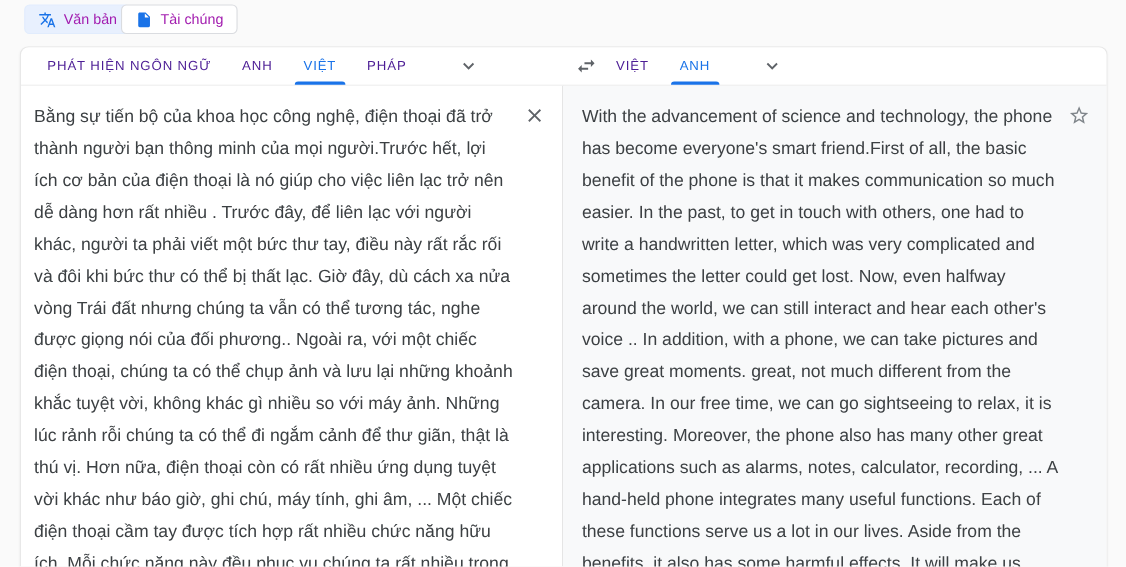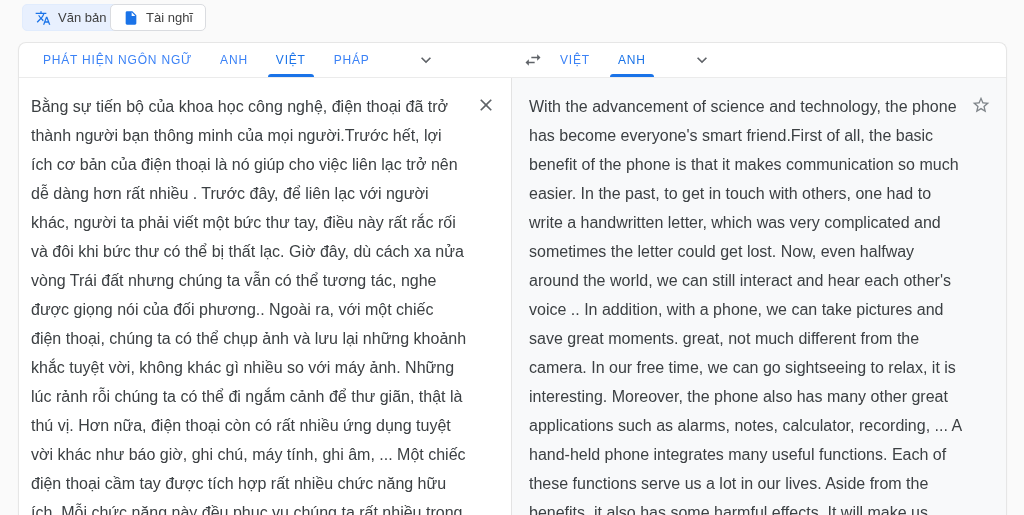--- a/index.html
+++ b/index.html
@@ -3,37 +3,37 @@
 <meta charset="utf-8">
 <style>
   * { margin:0; padding:0; box-sizing:border-box; }
   html,body { width:1024px; height:515px; overflow:hidden;
     font-family:"Liberation Sans", sans-serif; background:#fafafa; }
 
   
   .toolbar { position:absolute; left:0; top:0; width:1024px; height:42px; }
   .tb-btn { position:absolute; top:4px; height:27px; display:flex; align-items:center;
     gap:7px; padding:0 12px; border-radius:5px; font-size:13px; font-weight:500;
-    color:#404040; cursor:pointer;justify-content:flex-end; }
+    color:#a21caf; cursor:pointer;justify-content:flex-end; }
   .tb-btn svg { width:16px; height:16px; fill:#1a73e8; }
   .tb-btn.active { left:22px; background:#e8f0fe; border:1px solid #e1ecfd; }
   .tb-btn.plain  { left:110px; background:#ffffff; border:1px solid #dadce0; }
 
   
   .card { position:absolute; left:18px; top:42px; width:989px; height:473px;
     background:#ffffff; border:1px solid #e6e6e6; border-bottom:none;
     border-radius:8px 8px 0 0; box-shadow:0 1px 2px rgba(0,0,0,0.04); overflow:hidden; }
 
   
   .tabbar { display:flex; height:35px; align-items:stretch; border-bottom:1px solid #ebebeb; }
   .tabs-left { width:493px; display:flex; align-items:stretch; padding-left:14px; }
   .tabs-right { flex:1; display:flex; align-items:stretch; padding-left:4px; }
   .tab { position:relative; display:flex; align-items:center; padding:0 10px;
     margin-right:8px; font-size:12px; font-weight:500; letter-spacing:0.8px;
-    color:#3b82f6; text-transform:uppercase; cursor:pointer; white-space:nowrap; }
+    color:#4c1d95; text-transform:uppercase; cursor:pointer; white-space:nowrap; }
   .tab.active { color:#1a73e8; }
   .tab.active::after { content:""; position:absolute; left:2px; right:2px; bottom:0;
     height:3px; background:#1a73e8; border-radius:3px 3px 0 0; }
   .chev { display:flex; align-items:center; margin-left:28px; cursor:pointer; }
   .chev svg { width:20px; height:20px; fill:#5f6368; }
   .swap { display:flex; align-items:center; justify-content:center; width:34px; cursor:pointer; }
   .swap svg { width:20px; height:20px; fill:#5f6368; }
   .tabs-right .tab:first-of-type { margin-left:12px; }
 
   
@@ -56,21 +56,21 @@
   <div class="tb-btn active">
     <svg viewBox="0 0 24 24">
         <path d="M12.87 15.07l-2.54-2.51.03-.03c1.74-1.94 2.98-4.17 3.71-6.53H17V4h-7V2H8v2H1v1.99h11.17C11.5 7.92 10.44 9.75 9 11.35 8.07 10.32 7.3 9.19 6.69 8h-2c.73 1.63 1.73 3.17 2.98 4.56l-5.09 5.02L4 19l5-5 3.11 3.11.76-2.04zM18.5 10h-2L12 22h2l1.12-3h4.75L21 22h2l-4.5-12zm-2.62 7l1.62-4.33L19.12 17h-3.24z"></path>
       </svg>
     <span>Văn bản</span>
   </div>
   <div class="tb-btn plain">
     <svg viewBox="0 0 24 24">
         <path d="M14 2H6c-1.1 0-1.99.9-1.99 2L4 20c0 1.1.89 2 1.99 2H18c1.1 0 2-.9 2-2V8l-6-6zm-1 7V3.5L18.5 9H13z"></path>
       </svg>
-    <span>Tài nghĩ</span>
+    <span>Tài chúng</span>
   </div>
 </div>
 
 <div class="card">
 
   <div class="tabbar">
     <div class="tabs-left">
       <div class="tab">PHÁT HIỆN NGÔN NGỮ</div>
       <div class="tab">ANH</div>
       <div class="tab active">VIỆT</div>

